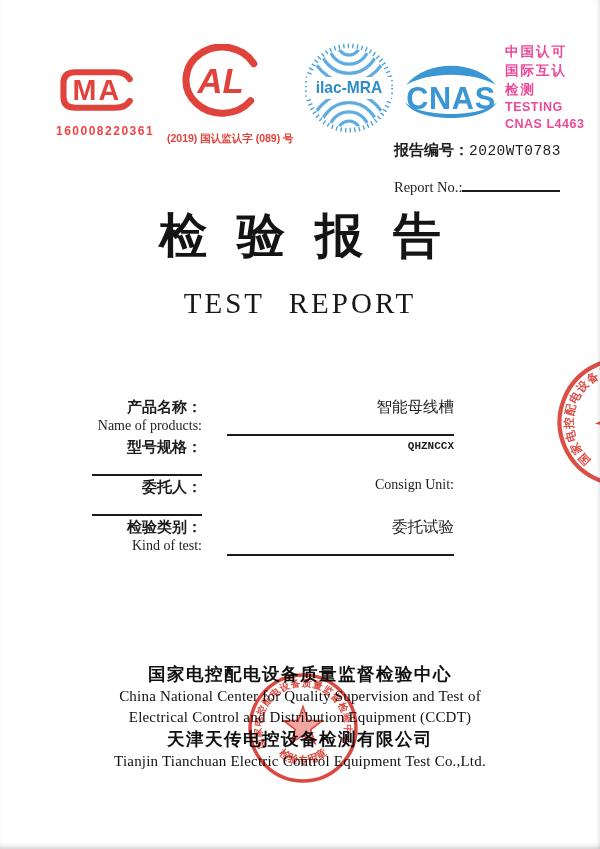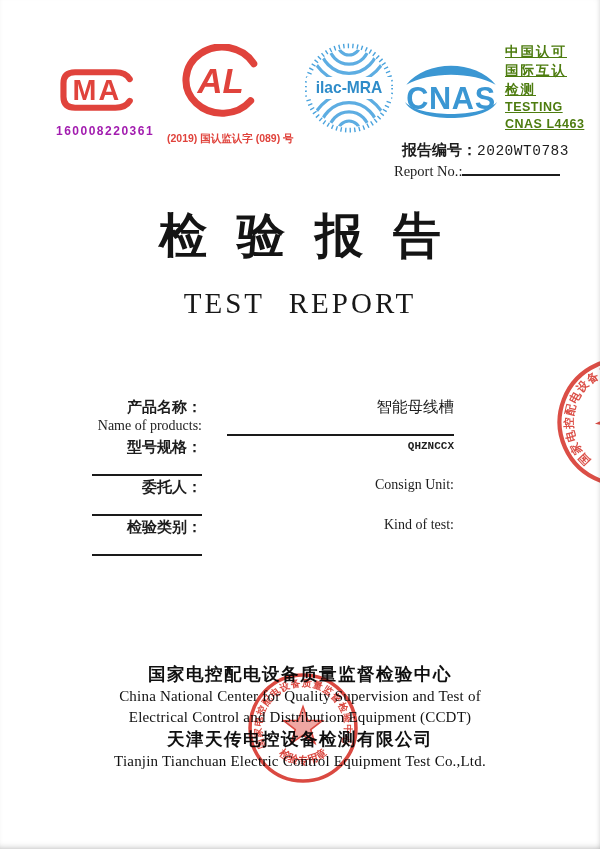--- a/index.html
+++ b/index.html
@@ -5,34 +5,34 @@
   html,body { margin:0; padding:0; background:#9a9a9a; }
   .page {
     position:relative; width:600px; height:849px; margin:0 auto;
     background:#ffffff; overflow:hidden;
     font-family:"Liberation Sans", sans-serif; color:#1d1d1d;
     box-shadow: inset 0 -5px 7px -5px rgba(0,0,0,.30), inset -4px 0 6px -5px rgba(0,0,0,.18);
   }
   
   .stamp { position:absolute; }
   .cma   { left:56px;  top:64px; width:86px; text-align:center; }
-  .cma-num { margin-top:4px; font-size:12px; font-weight:700; letter-spacing:1.5px; color:#a21caf; }
+  .cma-num { margin-top:4px; font-size:12px; font-weight:700; letter-spacing:1.5px; color:#ef4444; }
   .cal   { left:167px; top:44px; width:112px; text-align:center; }
   .cal-caption { margin-top:2px; font-size:10.5px; font-weight:700; color:#e0433c; white-space:nowrap; }
   .ilac  { left:305px; top:42px; }
   .cnas  { left:401px; top:52px; }
-  .cnas-lines { left:505px; top:42px; color:#4d7c0f; font-weight:700;text-decoration:underline; }
+  .cnas-lines { left:505px; top:42px; color:#ec4899; font-weight:700; }
   .cnas-lines .zh { font-size:13.5px; letter-spacing:2px; line-height:19px; }
   .cnas-lines .en { font-size:12.5px; letter-spacing:0.5px; line-height:17px; }
   
   .report-no { position:absolute; left:394px; top:141px; }
-  .rn1 { font-size:15px;margin-left:8px; }
+  .rn1 { font-size:15px; }
   .rn-label { font-weight:700; }
   .rn-value { font-family:"Liberation Mono", monospace; font-size:14.5px; letter-spacing:0.5px; }
-  .rn2 { margin-top:2px; font-family:"Liberation Serif", serif; font-size:14.5px; }
+  .rn2 { margin-top:18px; font-family:"Liberation Serif", serif; font-size:14.5px; }
   .rn-line { display:inline-block; width:98px; border-bottom:2px solid #1c1c1c; height:12px; }
   
   .title-cn { position:absolute; top:204px; left:0; right:0; text-align:center;
               font-size:48px; font-weight:700; letter-spacing:30px; padding-left:30px; color:#141414; }
   .title-en { position:absolute; top:287px; left:0; right:0; text-align:center;
               font-family:"Liberation Serif", serif; font-size:29px; letter-spacing:3px;
               word-spacing:14px; color:#181818; }
   
   .fields { position:absolute; top:396px; left:92px; width:362px;
             display:flex; flex-direction:column; }
@@ -141,20 +141,21 @@
     </div>
 
     <div class="frow">
       <div class="flabel-cn">委托人：</div>
       <div class="flabel-en">Consign Unit:</div>
       <div class="fline"></div>
     </div>
 
     <div class="frow">
       <div class="flabel-cn">检验类别：</div>
+      <div class="fvalue">委托试验</div>
       <div class="flabel-en">Kind of test:</div>
       <div class="fline"></div>
     </div>
 
   </div>
 
   <div class="footer">
     <div class="f-cn">国家电控配电设备质量监督检验中心</div>
     <div class="f-en">China National Center for Quality Supervision and Test of</div>
     <div class="f-en">Electrical Control and Distribution Equipment (CCDT)</div>

